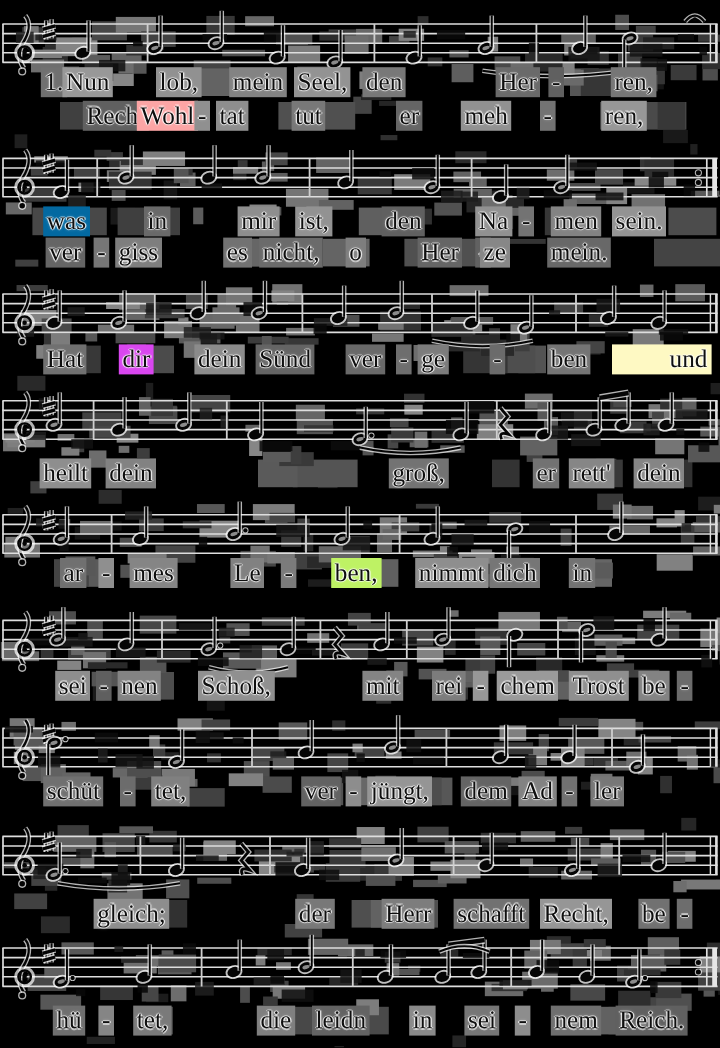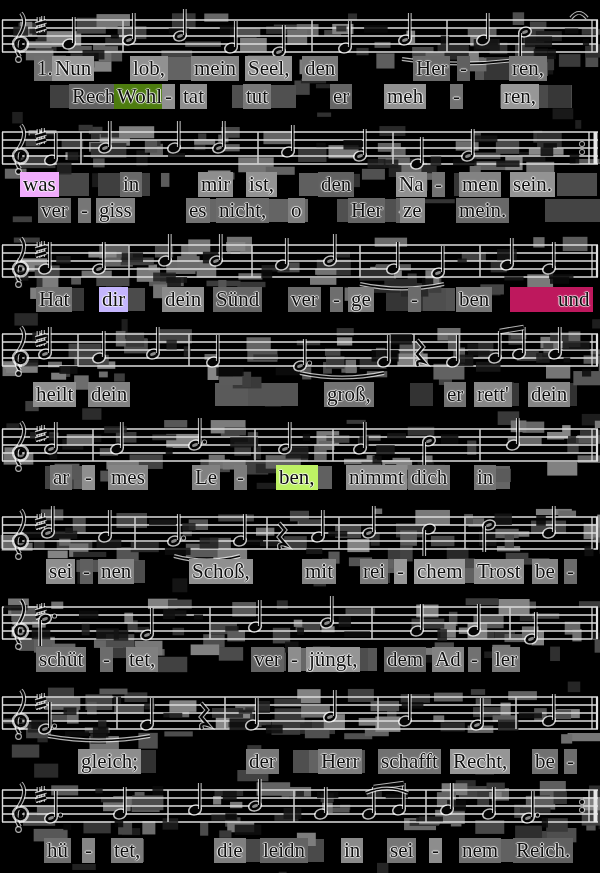--- a/index.html
+++ b/index.html
@@ -308,21 +308,21 @@
         <span class="syll" style="left: 457px; background: rgb(96, 96, 96);">-</span>
         <span class="syll" style="left: 509px; background: rgb(118, 118, 118);">ren,</span>
       </div>
       <div class="lyric-line" style="top: 78px;">
         <span class="patch" style="left: 232.398px; width: 63.9102px; background: rgb(80, 80, 80);"></span>
         <span class="patch" style="left: 49.7485px; width: 22.2624px; background: rgb(64, 64, 64);"></span>
         <span class="patch" style="left: 534.156px; width: 38.3323px; background: rgb(74, 74, 74);"></span>
         <span class="patch" style="left: 548.141px; width: 22.9588px; background: rgb(55, 55, 55);"></span>
         <span class="patch" style="left: 499.804px; width: 37.4417px; background: rgb(64, 64, 64);"></span>
         <span class="syll" style="left: 69px; background: rgb(96, 96, 96);">Recht</span>
-        <span class="syll" style="left: 114px; background: #4d7c0f;">Wohl</span>
+        <span class="syll" style="left: 114px; background: #fca5a5;">Wohl</span>
         <span class="syll" style="left: 162px; background: rgb(144, 144, 144);">-</span>
         <span class="syll" style="left: 180px; background: rgb(142, 142, 142);">tat</span>
         <span class="syll" style="left: 243px; background: rgb(120, 120, 120);">tut</span>
         <span class="syll" style="left: 330px; background: rgb(101, 101, 101);">er</span>
         <span class="syll" style="left: 384px; background: rgb(145, 145, 145);">meh</span>
         <span class="syll" style="left: 450px; background: rgb(115, 115, 115);">-</span>
         <span class="syll" style="left: 501px; background: rgb(151, 151, 151);">ren,</span>
       </div>
     </div>
     <div class="system" style="top: 118px; height: 110px;">
@@ -492,21 +492,21 @@
           <line x1="589" y1="14" x2="589" y2="46" stroke-width="1.4" stroke="#dedede" opacity="1"></line>
           <line x1="595.5" y1="14" x2="595.5" y2="46" stroke-width="4" stroke="#e6e6e6" opacity="1"></line>
         </g>
       </svg>
       <div class="lyric-line" style="top: 54px;">
         <span class="patch" style="left: 97.647px; width: 52.6459px; background: rgb(63, 63, 63);"></span>
         <span class="patch" style="left: 453.814px; width: 23.0771px; background: rgb(54, 54, 54);"></span>
         <span class="patch" style="left: 27.3815px; width: 61.3125px; background: rgb(72, 72, 72);"></span>
         <span class="patch" style="left: 556.648px; width: 40.095px; background: rgb(76, 76, 76);"></span>
         <span class="patch" style="left: 298.918px; width: 33.4158px; background: rgb(95, 95, 95);"></span>
-        <span class="syll" style="left: 20px; background: #f0abfc;">was</span>
+        <span class="syll" style="left: 36px; background: #0369a1;">was</span>
         <span class="syll" style="left: 120px; background: rgb(105, 105, 105);">in</span>
         <span class="syll" style="left: 198px; background: rgb(142, 142, 142);">mir</span>
         <span class="syll" style="left: 246px; background: rgb(146, 146, 146);">ist,</span>
         <span class="syll" style="left: 318px; background: rgb(96, 96, 96);">den</span>
         <span class="syll" style="left: 396px; background: rgb(145, 145, 145);">Na</span>
         <span class="syll" style="left: 432px; background: rgb(115, 115, 115);">-</span>
         <span class="syll" style="left: 459px; background: rgb(131, 131, 131);">men</span>
         <span class="syll" style="left: 510px; background: rgb(147, 147, 147);">sein.</span>
       </div>
       <div class="lyric-line" style="top: 80px;">
@@ -710,29 +710,29 @@
           <line x1="597" y1="14" x2="597" y2="46" stroke-width="2.2" stroke="#dedede" opacity="1"></line>
         </g>
       </svg>
       <div class="lyric-line" style="top: 56px;">
         <span class="patch" style="left: 36.8021px; width: 46.7342px; background: rgb(56, 56, 56);"></span>
         <span class="patch" style="left: 432.156px; width: 22.9465px; background: rgb(83, 83, 83);"></span>
         <span class="patch" style="left: 415.834px; width: 29.8762px; background: rgb(78, 78, 78);"></span>
         <span class="patch" style="left: 386.017px; width: 36.5008px; background: rgb(53, 53, 53);"></span>
         <span class="patch" style="left: 113.927px; width: 31.5652px; background: rgb(75, 75, 75);"></span>
         <span class="syll" style="left: 36px; background: rgb(112, 112, 112);">Hat</span>
-        <span class="syll" style="left: 99px; background: #c4b5fd;">dir</span>
+        <span class="syll" style="left: 99px; background: #d946ef;">dir</span>
         <span class="syll" style="left: 162px; background: rgb(139, 139, 139);">dein</span>
         <span class="syll" style="left: 213px; background: rgb(100, 100, 100);">Sünd</span>
         <span class="syll" style="left: 288px; background: rgb(105, 105, 105);">ver</span>
         <span class="syll" style="left: 330px; background: rgb(110, 110, 110);">-</span>
         <span class="syll" style="left: 348px; background: rgb(124, 124, 124);">ge</span>
         <span class="syll" style="left: 408px; background: rgb(107, 107, 107);">-</span>
         <span class="syll" style="left: 456px; background: rgb(116, 116, 116);">ben</span>
-        <span class="syll" style="left: 510px; background: #be185d; padding-left: 48px;">und</span>
+        <span class="syll" style="left: 510px; background: #fef9c3; padding-left: 48px;">und</span>
       </div>
     </div>
     <div class="system" style="top: 320px; height: 110px;">
       <svg width="600" height="70" class="staff-svg">
         <rect x="324.9522033729368" y="28.545781042215314" width="15.50721812225283" height="7.284456704875668" fill="rgb(69,69,69)"></rect>
         <rect x="302.15310235608047" y="47.22324588253314" width="9.127294933948338" height="12.246625127385663" fill="rgb(82,82,82)"></rect>
         <rect x="232.79571599922875" y="56.79189591658855" width="28.674053132847906" height="11.604322911521571" fill="rgb(57,57,57)"></rect>
         <rect x="540.4614831975016" y="16.799502035509562" width="28.585767358814255" height="11.675428410840887" fill="rgb(116,116,116)"></rect>
         <rect x="247.3065570217122" y="29.379668206153283" width="30.121906594430055" height="12.41876637303213" fill="rgb(82,82,82)"></rect>
         <rect x="136.09514606003424" y="18.097052019600312" width="11.313311842881754" height="13.96977058750101" fill="rgb(59,59,59)"></rect>
@@ -1296,21 +1296,21 @@
       </svg>
       <div class="lyric-line" style="top: 56px;">
         <span class="patch" style="left: 414.267px; width: 28.9989px; background: rgb(94, 94, 94);"></span>
         <span class="patch" style="left: 367.183px; width: 22.5548px; background: rgb(48, 48, 48);"></span>
         <span class="patch" style="left: 461.191px; width: 45.5671px; background: rgb(96, 96, 96);"></span>
         <span class="patch" style="left: 434.124px; width: 25.7182px; background: rgb(45, 45, 45);"></span>
         <span class="patch" style="left: 118.955px; width: 26.0135px; background: rgb(77, 77, 77);"></span>
         <span class="syll" style="left: 46px; background: rgb(142, 142, 142);">sei</span>
         <span class="syll" style="left: 80px; background: rgb(95, 95, 95);">-</span>
         <span class="syll" style="left: 98px; background: rgb(131, 131, 131); font-family: Liberation Serif, serif;">nen</span>
-        <span class="syll" style="left: 165px; background: rgb(144, 144, 144); margin-left: 24px;">Schoß,</span>
+        <span class="syll" style="left: 165px; background: rgb(144, 144, 144);">Schoß,</span>
         <span class="syll" style="left: 302px; background: rgb(132, 132, 132);">mit</span>
         <span class="syll" style="left: 360px; background: rgb(124, 124, 124);">rei</span>
         <span class="syll" style="left: 394px; background: rgb(151, 151, 151);">-</span>
         <span class="syll" style="left: 414px; background: rgb(154, 154, 154);">chem</span>
         <span class="syll" style="left: 474px; background: rgb(143, 143, 143);">Trost</span>
         <span class="syll" style="left: 532px; background: rgb(131, 131, 131);">be</span>
         <span class="syll" style="left: 564px; background: rgb(107, 107, 107);">-</span>
       </div>
     </div>
     <div class="system" style="top: 593px; height: 110px;">

